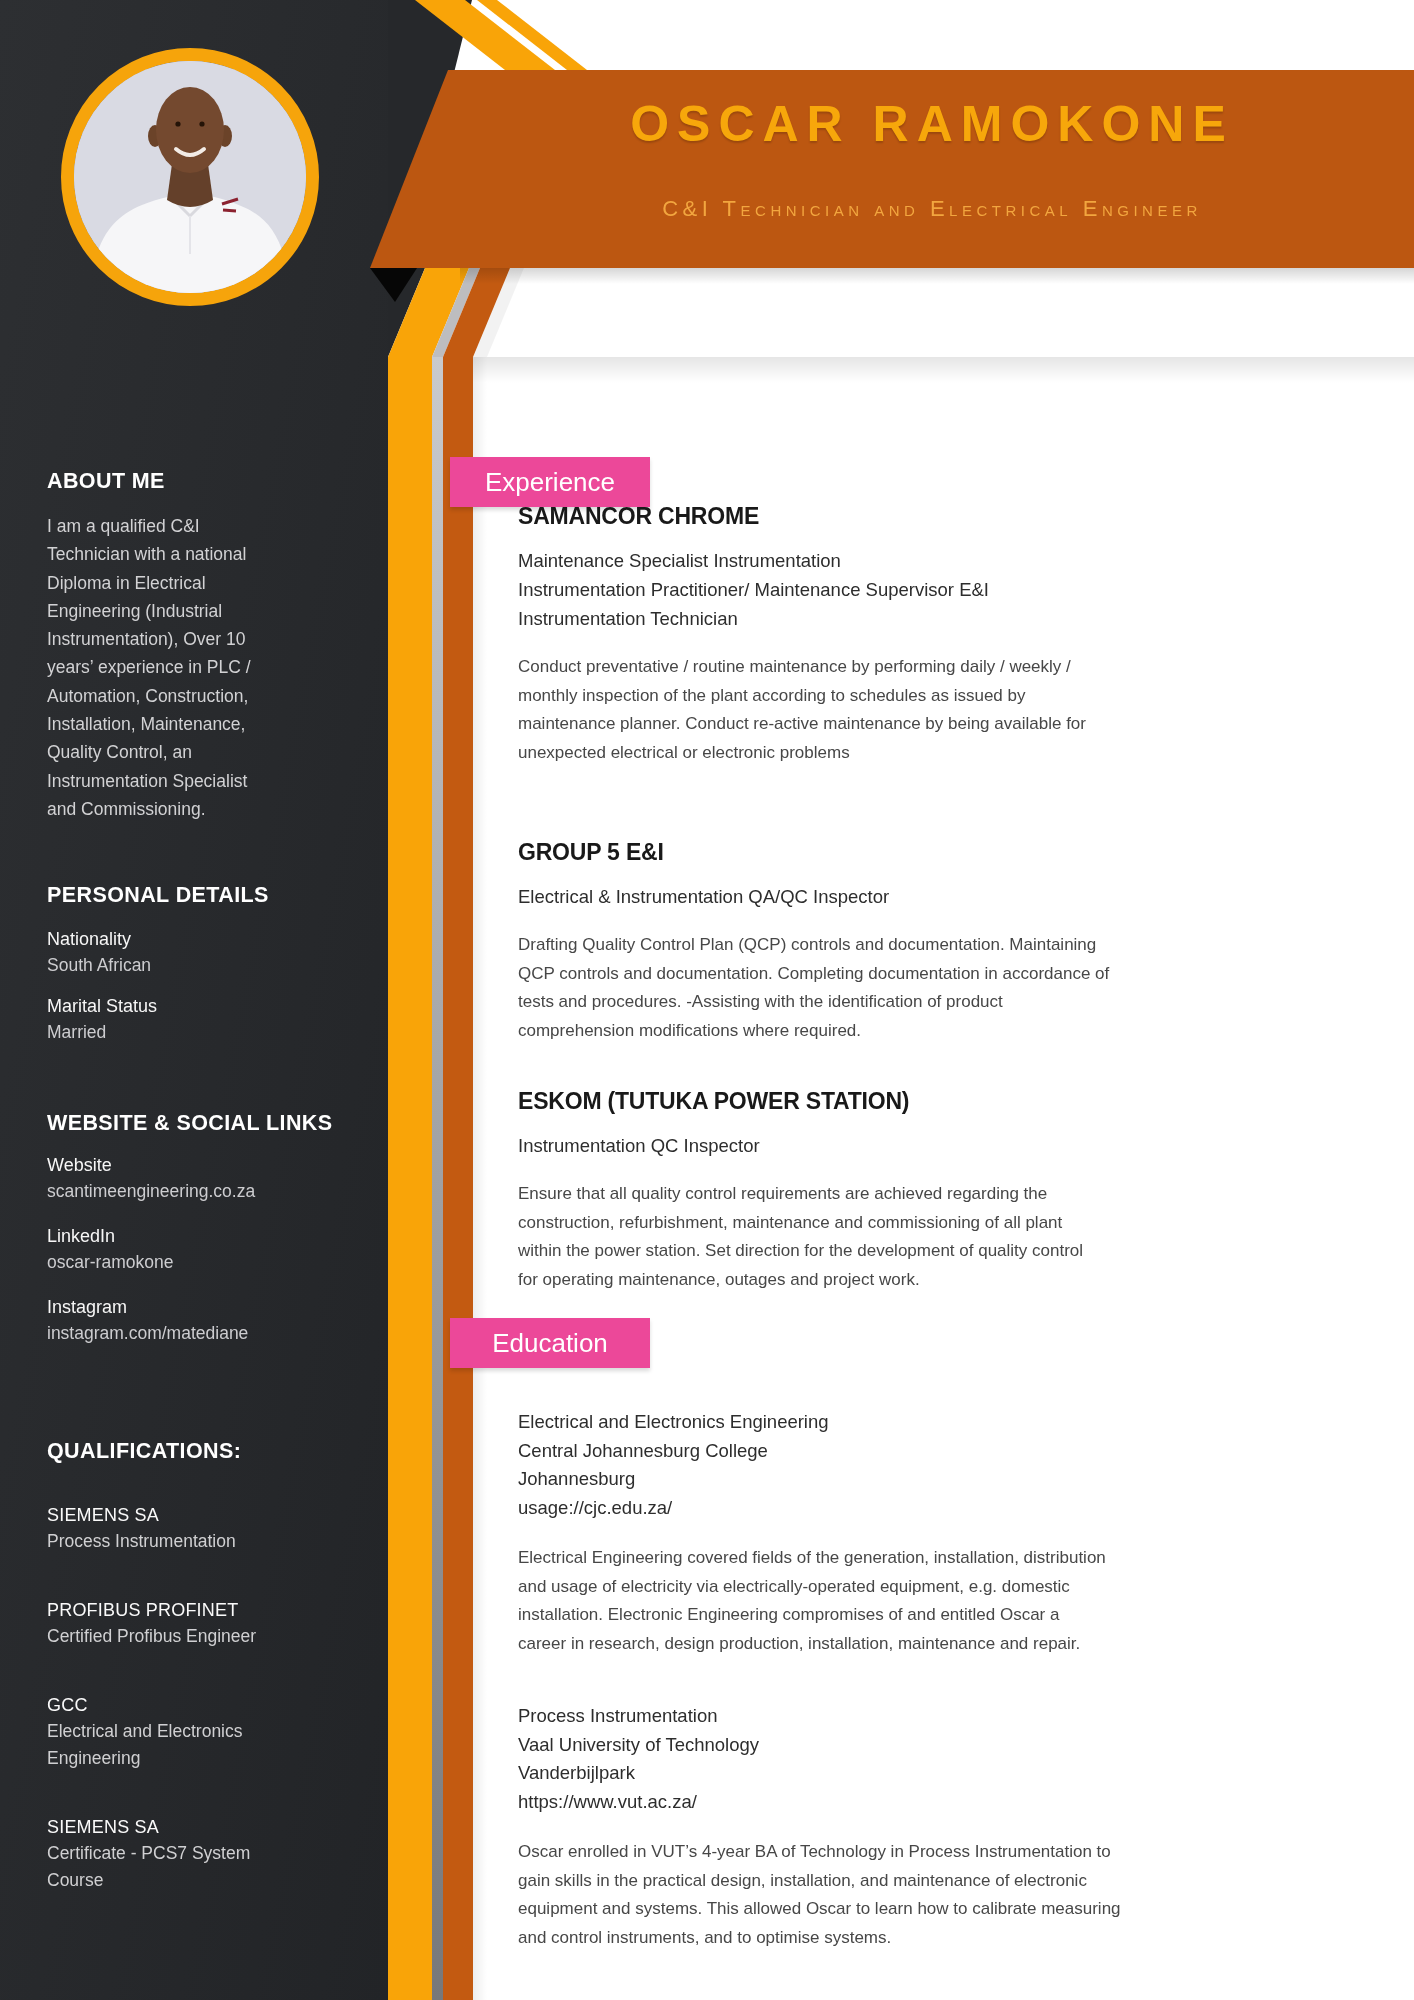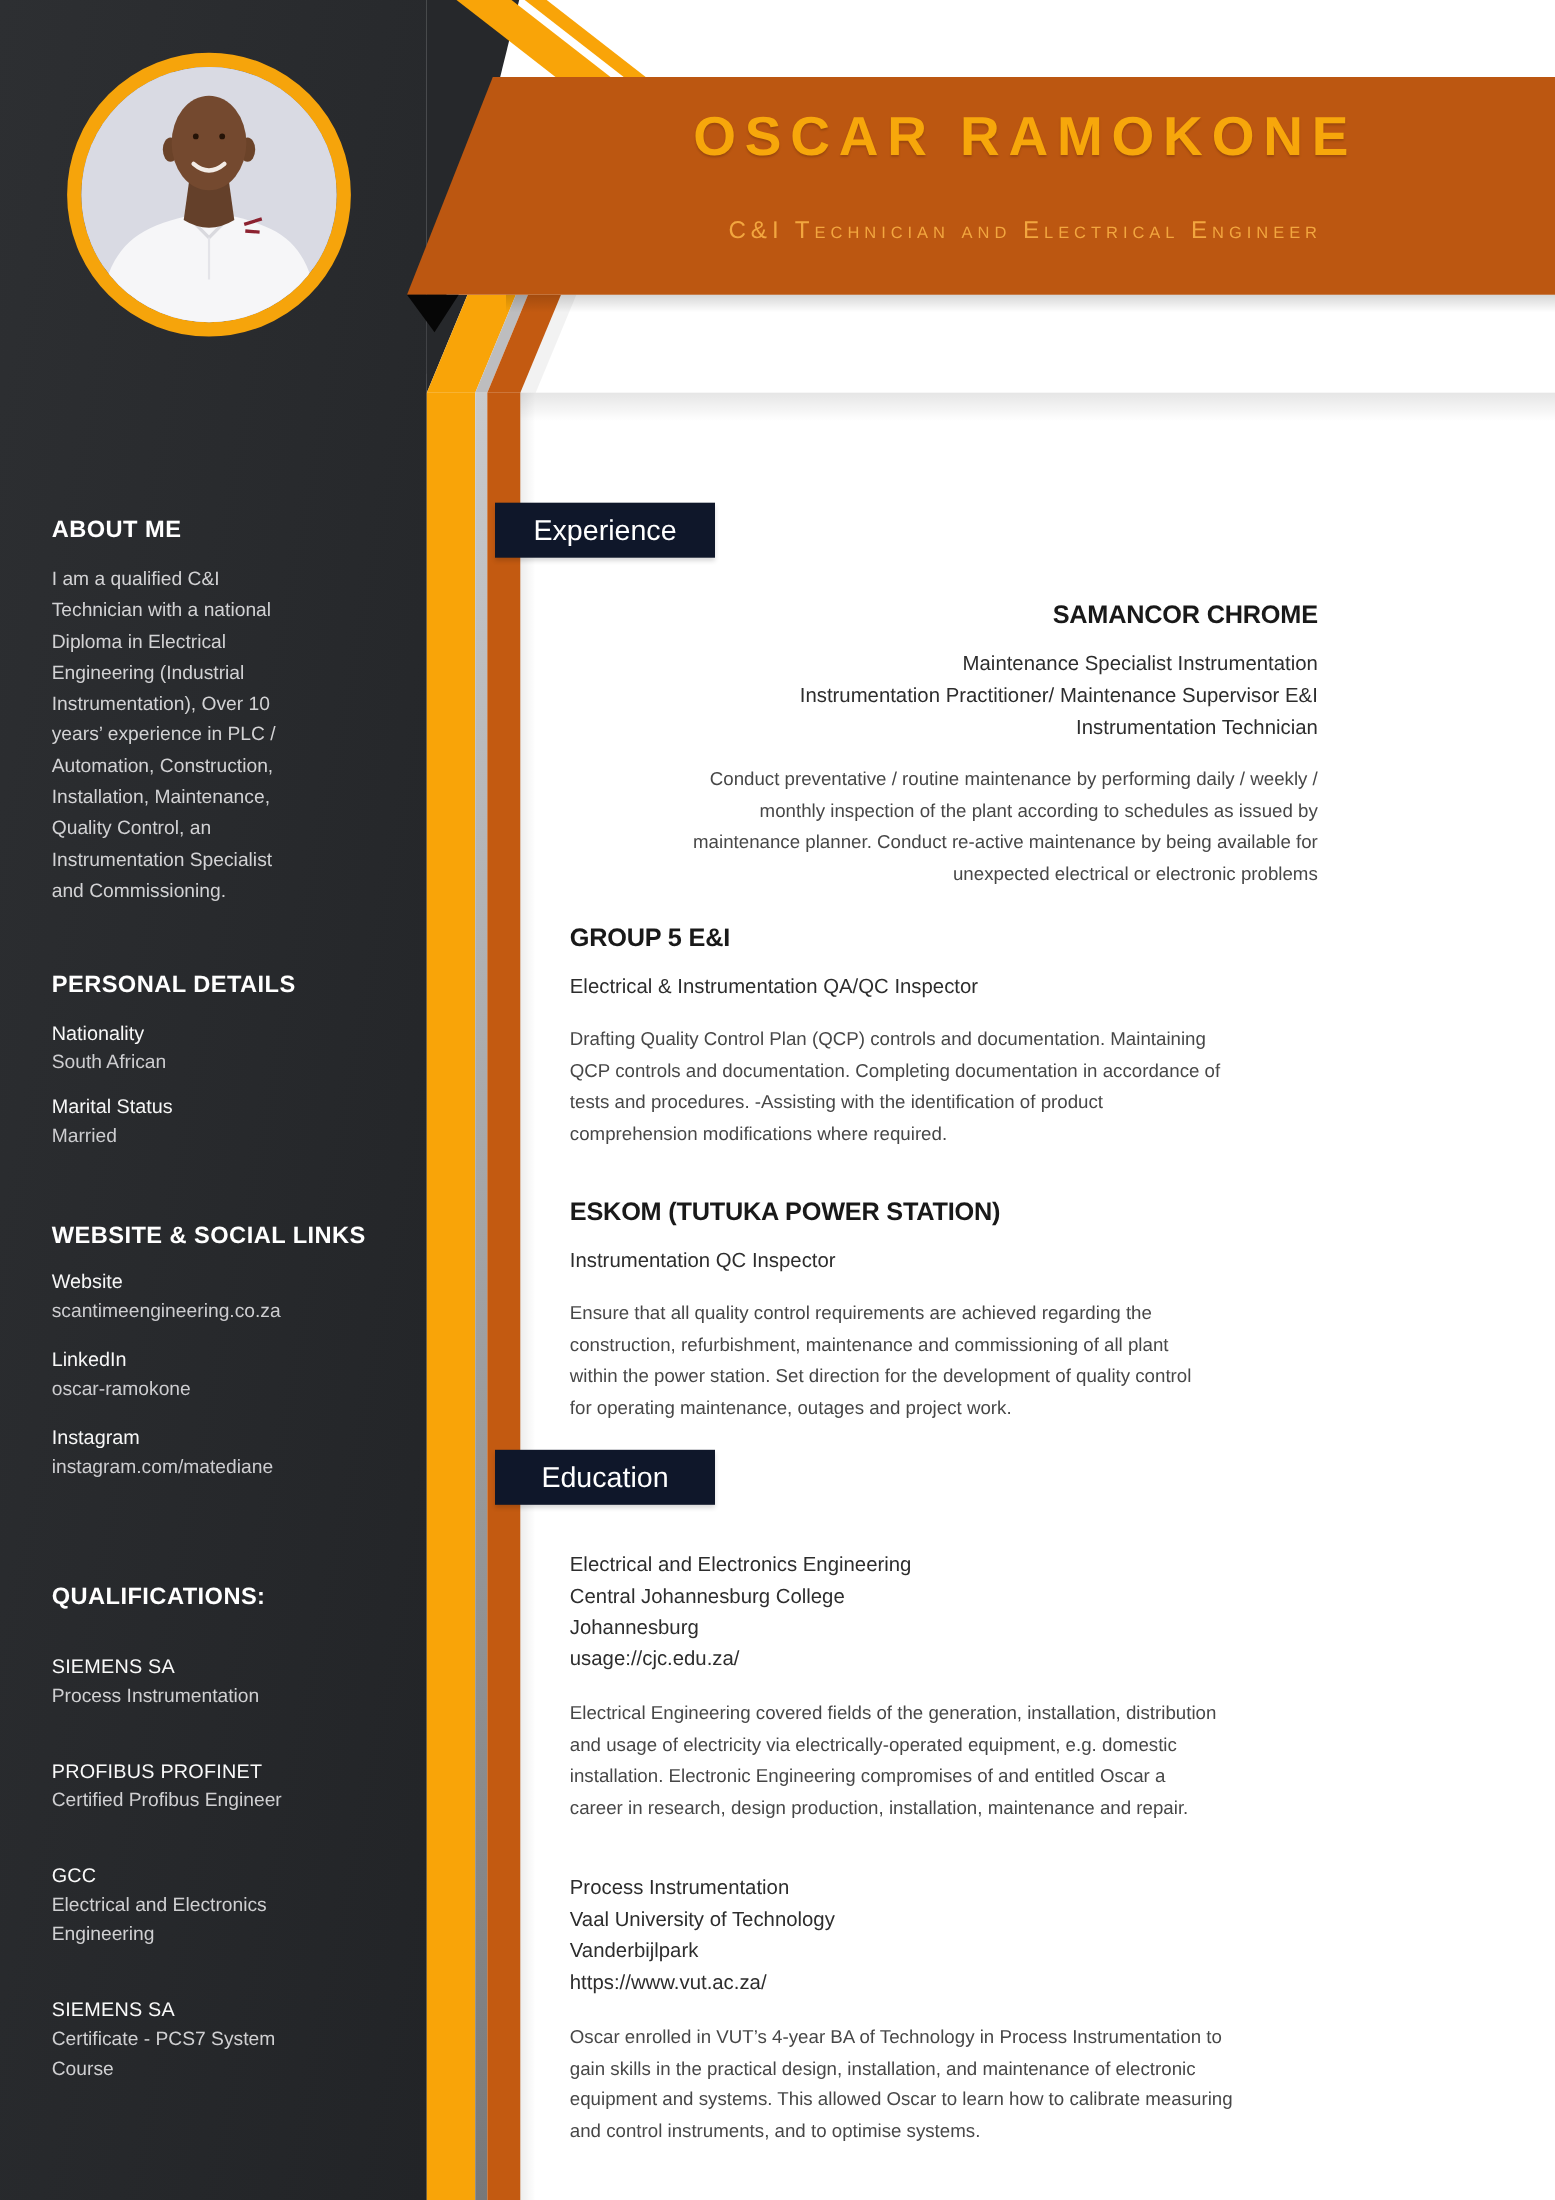--- a/index.html
+++ b/index.html
@@ -24,32 +24,32 @@
   .q-sub{font-size:17.5px;color:#d0d0d2;line-height:27px;white-space:pre-line;}
 
   
   .banner-text{position:absolute;left:470px;right:40px;top:96px;text-align:center;}
   .banner-name{font-size:50px;font-weight:bold;letter-spacing:8px;color:#F7A70B;line-height:56px;
                text-shadow:0 2px 2px rgba(0,0,0,.18);}
   .banner-sub{margin-top:42px;font-variant:small-caps;letter-spacing:4.5px;font-size:22px;
               color:#F2A63F;line-height:30px;}
 
   
-  .badge{position:absolute;left:450px;height:50px;background:#0f172a;color:#ffffff;
+  .badge{position:absolute;left:450px;height:50px;background:#ec4899;color:#ffffff;
          display:flex;align-items:center;justify-content:center;font-size:26px;
          box-shadow:0 3px 4px rgba(0,0,0,.15);}
   .badge-exp{top:457px;width:200px;}
   .badge-edu{top:1318px;width:200px;}
   .block{position:absolute;left:518px;width:680px;}
   .company{font-size:23px;font-weight:bold;color:#191919;line-height:32px;letter-spacing:-.2px;}
   .roles{font-size:18.5px;color:#2d2d2d;line-height:29px;white-space:pre-line;margin-top:14px;}
   .desc{font-size:17px;color:#474747;line-height:28.5px;white-space:pre-line;margin-top:20px;}
   .edu-line{font-size:18.5px;color:#2d2d2d;line-height:28.6px;}
   .edu-desc{font-size:17px;color:#474747;line-height:28.5px;white-space:pre-line;margin-top:22px;}
-  .job1{top:542px;text-align:right;} .job2{top:836px;} .job3{top:1085px;}
+  .job1{top:500px;} .job2{top:836px;} .job3{top:1085px;}
   .edu1{top:1408px;} .edu2{top:1702px;}
 </style>
 </head>
 <body>
 
 <div class="page">
 
   <svg class="deco" viewBox="0 0 1414 2000">
     <defs>
       <linearGradient id="darkgrad" x1="0" y1="0" x2="1" y2="1">

